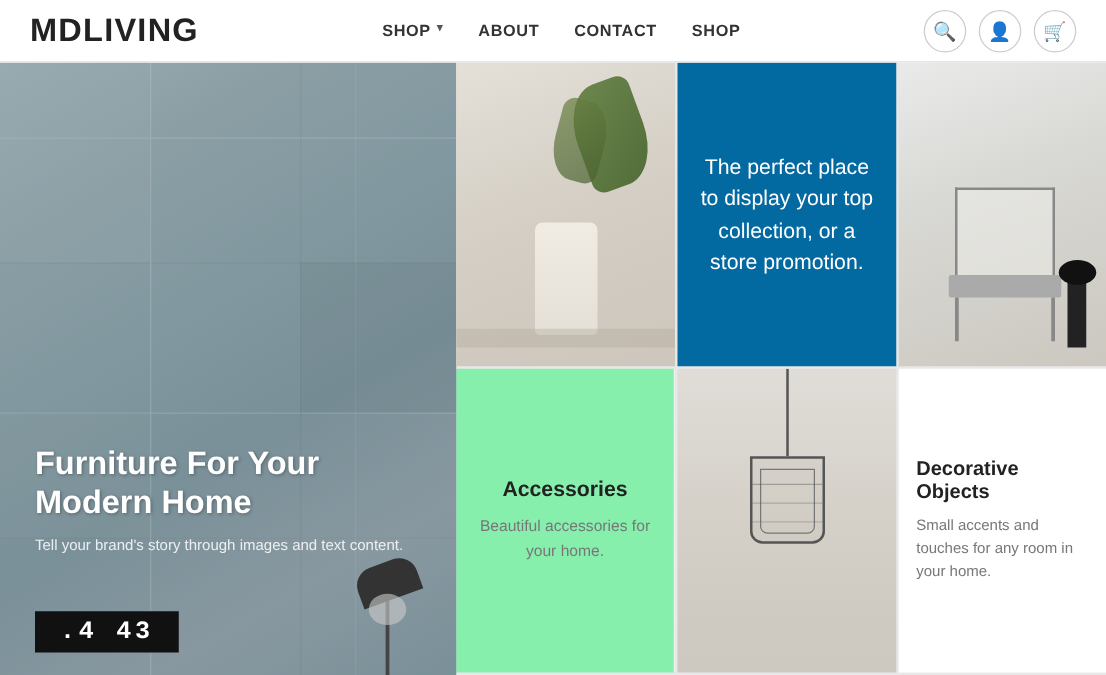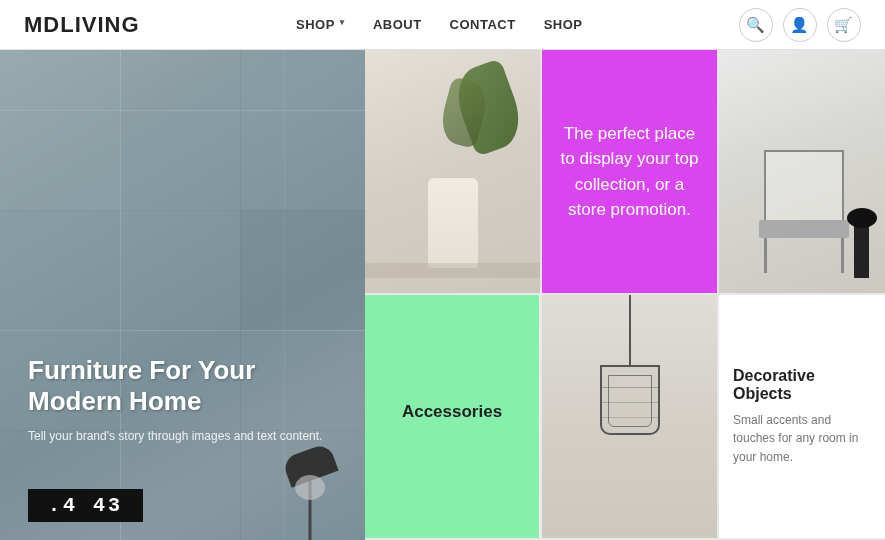--- a/index.html
+++ b/index.html
@@ -11,21 +11,21 @@
       align-items: center;
       justify-content: space-between;
       background: #fff;
       padding: 0 24px;
       height: 50px;
       border-bottom: 1px solid #e0e0e0;
       position: relative;
       z-index: 10;
     }
     .logo {
-      font-size: 22px;
+      font-size: 26px;
       font-weight: 700;
       letter-spacing: 1px;
       color: #222;
       font-family: Arial, sans-serif;
     }
     .nav {
       display: flex;
       gap: 28px;
       align-items: center;
     }
@@ -132,21 +132,21 @@
       <div style="background:linear-gradient(160deg,#e4e0d8 0%,#d4cec4 50%,#ccc6bc 100%);position:relative;overflow:hidden;" data-name="plant-image-cell">
 
         <div style="position:absolute;top:15px;left:55%;width:55px;height:85px;background:linear-gradient(135deg,#5a7a38 0%,#3a5a20 100%);border-radius:50% 10px 50% 10px;transform:rotate(-20deg);opacity:0.85;" data-name="leaf-decoration"></div>
         <div style="position:absolute;top:30px;left:45%;width:40px;height:65px;background:linear-gradient(135deg,#688040 0%,#486030 100%);border-radius:10px 50% 10px 50%;transform:rotate(15deg);opacity:0.7;" data-name="leaf-decoration-2"></div>
 
         <div style="position:absolute;bottom:25px;left:50%;transform:translateX(-50%);width:50px;height:90px;background:linear-gradient(180deg,#f0ece4 0%,#e4e0d8 100%);border-radius:6px 6px 4px 4px;" data-name="vase-shape"></div>
 
         <div style="position:absolute;bottom:15px;left:0;right:0;height:15px;background:rgba(180,170,155,0.4);" data-name="table-surface"></div>
       </div>
 
-      <div style="background:#d946ef;display:flex;align-items:center;justify-content:center;padding:18px;" data-name="promo-cell">
+      <div style="background:#0369a1;display:flex;align-items:center;justify-content:center;padding:18px;" data-name="promo-cell">
         <div style="color:#fff;font-size:17px;line-height:1.5;text-align:center;font-family:Arial,sans-serif;font-weight:400;" data-name="promo-text">The perfect place to display your top collection, or a store promotion.</div>
       </div>
 
       <div style="background:linear-gradient(160deg,#eaeaea 0%,#d8d8d4 40%,#ccc8c0 100%);position:relative;overflow:hidden;" data-name="chair-image-cell">
 
         <div style="position:absolute;bottom:20px;left:50%;transform:translateX(-50%);width:100px;" data-name="chair-illustration">
 
           <div style="width:80px;height:70px;border:2px solid #888;border-bottom:none;margin:0 auto;background:rgba(240,240,235,0.5);"></div>
 
           <div style="width:90px;height:18px;background:#aaa;border-radius:2px;margin:0 auto;"></div>
@@ -156,20 +156,21 @@
             <div style="width:3px;height:35px;background:#888;"></div>
           </div>
         </div>
 
         <div style="position:absolute;bottom:15px;right:20px;width:15px;height:60px;background:#222;border-radius:2px 2px 0 0;" data-name="dark-object"></div>
         <div style="position:absolute;bottom:65px;right:12px;width:30px;height:20px;background:#111;border-radius:50%;" data-name="lamp-head"></div>
       </div>
 
       <div style="background:#86efac;display:flex;flex-direction:column;align-items:center;justify-content:center;padding:24px 16px;border-right:1px solid #eee;" data-name="accessories-info-cell">
         <div style="font-size:17px;font-weight:700;color:#222;margin-bottom:10px;text-align:center;font-family:Arial,sans-serif;" data-name="accessories-title">Accessories</div>
+        <div style="font-size:12.5px;color:#777;text-align:center;line-height:1.55;font-family:Arial,sans-serif;" data-name="accessories-description">Beautiful accessories for your home.</div>
       </div>
 
       <div style="background:linear-gradient(180deg,#e0ddd8 0%,#d4d0c8 50%,#ccc8c0 100%);position:relative;overflow:hidden;" data-name="pendant-lamp-cell">
 
         <div style="position:absolute;top:0;left:50%;transform:translateX(-50%);width:2px;height:70px;background:#555;" data-name="lamp-cord"></div>
         <div style="position:absolute;top:70px;left:50%;transform:translateX(-50%);width:60px;height:70px;border:2.5px solid #555;border-radius:0 0 10px 10px;background:rgba(200,195,185,0.2);" data-name="lamp-shade">
           <div style="position:absolute;top:8px;left:6px;right:6px;bottom:6px;border:1px solid #777;border-radius:0 0 6px 6px;"></div>
 
           <div style="position:absolute;top:20px;left:0;right:0;height:1px;background:rgba(80,80,80,0.4);"></div>
           <div style="position:absolute;top:35px;left:0;right:0;height:1px;background:rgba(80,80,80,0.3);"></div>

